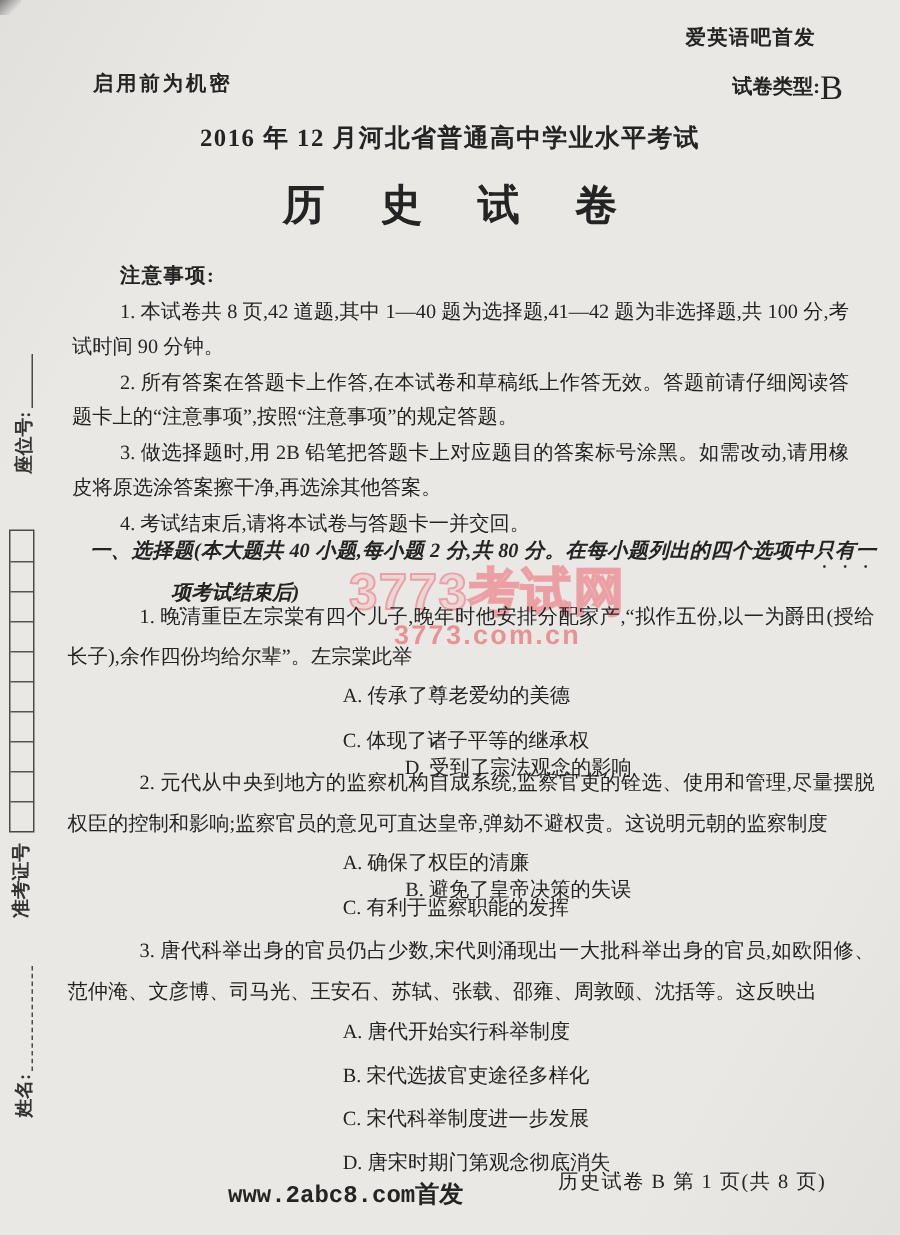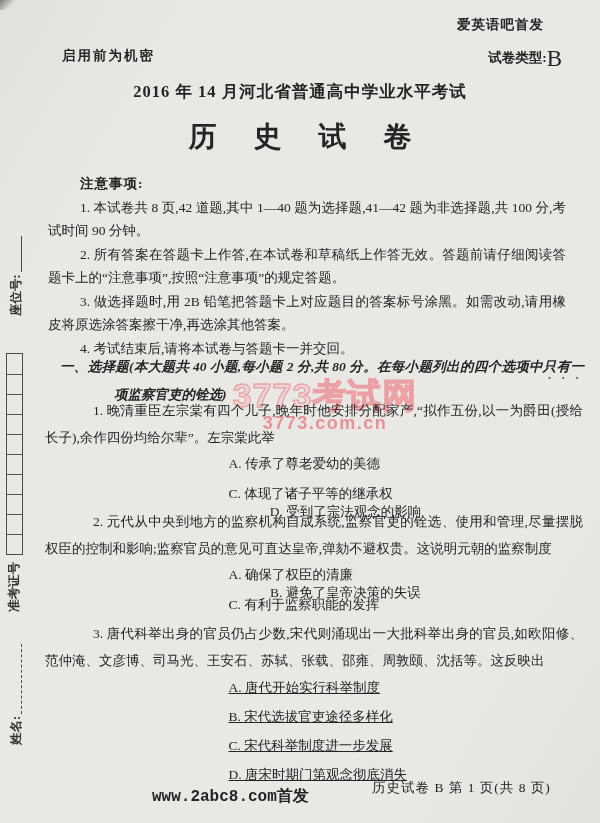--- a/index.html
+++ b/index.html
@@ -49,21 +49,21 @@
     text-emphasis:dot #333; text-emphasis-position:under right; }
 
   
   .question { left:45px; width:538px; font-size:13.5px; }
   .q-stem { line-height:27px; text-indent:48px; text-align:justify; }
   .opt-row { display:flex; margin-left:63px; height:30px; align-items:center;flex-direction:column; }
   .opt-row .opt:first-child { width:234px; }
   .q1 { top:397px; } .q1 .opt-row:first-of-type { margin-top:4px; }
   .q2 { top:508px; } .q2 .opt-row:first-of-type { margin-top:4px; }
   .q3 { top:620px; }
-  .q3 .opt-row { height:29px;text-decoration:underline; }
+  .q3 .opt-row { height:29px; }
   .q3 .opt-row:first-of-type { margin-top:5px; }
 
   
   .site-note { top:786px; left:152px; font-family:"Liberation Mono","DejaVu Sans Mono",monospace;
     font-size:16px; font-weight:bold; }
   .page-indicator { top:779px; left:372px; font-size:13.5px; letter-spacing:1px; }
 
   
   .rot { position:absolute; transform-origin:0 0; transform:rotate(-90deg);
     white-space:nowrap; height:22px; display:flex; align-items:center;
@@ -77,38 +77,38 @@
 </head>
 <body>
 
 <div class="smudge"></div>
 
 <div class="abs publisher">爱英语吧首发</div>
 <div class="abs confidential">启用前为机密</div>
 <div class="abs papertype">
   <span>试卷类型:</span><span class="pt-b">B</span>
 </div>
-<div class="abs session-title">2016 年 14 月河北省普通高中学业水平考试</div>
+<div class="abs session-title">2016 年 12 月河北省普通高中学业水平考试</div>
 <div class="abs subject-title">历 史 试 卷</div>
 
 <div class="abs watermark">
   <div class="wm-title">3773考试网</div>
   <div class="wm-url">3773.com.cn</div>
 </div>
 
 <div class="abs notices">
   <div class="n-title">注意事项:</div>
   <p>1. 本试卷共 8 页,42 道题,其中 1—40 题为选择题,41—42 题为非选择题,共 100 分,考试时间 90 分钟。</p>
   <p>2. 所有答案在答题卡上作答,在本试卷和草稿纸上作答无效。答题前请仔细阅读答题卡上的“注意事项”,按照“注意事项”的规定答题。</p>
   <p>3. 做选择题时,用 2B 铅笔把答题卡上对应题目的答案标号涂黑。如需改动,请用橡皮将原选涂答案擦干净,再选涂其他答案。</p>
   <p>4. 考试结束后,请将本试卷与答题卡一并交回。</p>
 </div>
 
 <div class="abs section-heading">
-  <span>一、选择题(本大题共 40 小题,每小题 2 分,共 80 分。在每小题列出的四个选项中</span><span class="emdot">只有一项</span><span>监察官吏的铨选)</span>
+  <span>一、选择题(本大题共 40 小题,每小题 2 分,共 80 分。在每小题列出的四个选项中</span><span class="emdot">只有一项</span><span>考试结束后)</span>
 </div>
 
 <div class="abs question q1">
   <p class="q-stem">1. 晚清重臣左宗棠有四个儿子,晚年时他安排分配家产,“拟作五份,以一为爵田(授给长子),余作四份均给尔辈”。左宗棠此举</p>
   <div class="opt-row">
     <span class="opt">A. 传承了尊老爱幼的美德</span>
   </div>
   <div class="opt-row">
     <span class="opt">C. 体现了诸子平等的继承权</span>
     <span class="opt">D. 受到了宗法观念的影响</span>

